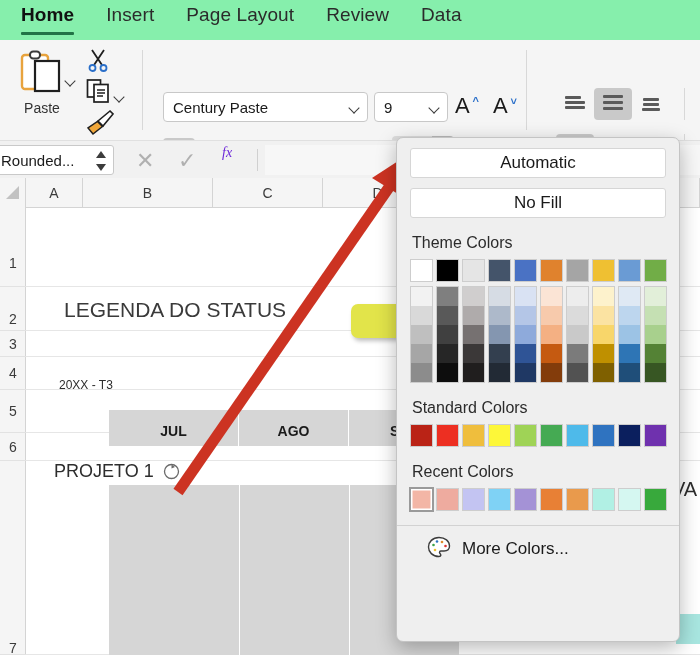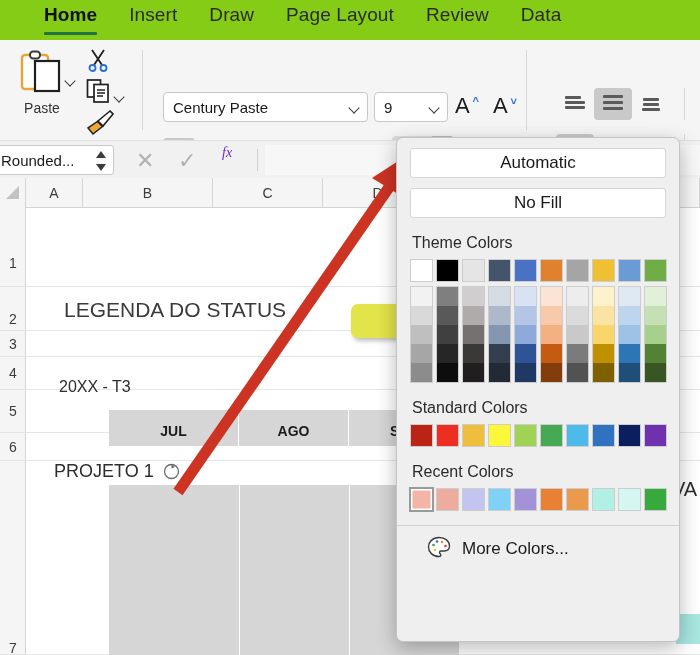--- a/index.html
+++ b/index.html
@@ -8,21 +8,21 @@
     width:700px; height:655px; overflow:hidden;
     font-family:"Liberation Sans", sans-serif;
     background:#ffffff;
     -webkit-font-smoothing:antialiased;
   }
   #app { position:relative; width:700px; height:655px; overflow:hidden; background:#f5f5f5; }
 
   
   .tabbar {
     position:absolute; left:0; top:0; width:700px; height:40px;
-    background:#84cc16; display:flex; align-items:flex-start; padding-left:28px;
+    background:#86efac; display:flex; align-items:flex-start; padding-left:5px;
   }
   .tab {
     position:relative; font-size:19px; color:#2b2b2b; padding:4px 16px 0 16px;
     white-space:nowrap; letter-spacing:0.1px;
   }
   .tab.active { font-weight:bold; color:#111; }
   .tab.active .underline {
     position:absolute; left:16px; right:16px; bottom:-9px; height:3px;
     background:#217346; border-radius:1px;
   }
@@ -168,21 +168,21 @@
   .title-cell {
     position:absolute; left:25px; top:12px; font-size:29px; font-weight:bold;
     color:#494949; letter-spacing:0.5px; white-space:nowrap;
     font-family:"Liberation Sans", sans-serif;
   }
   .legend-cell {
     position:absolute; left:38px; top:90px; font-size:21px; color:#3a3a3a;
     white-space:nowrap;
   }
   .quarter-cell {
-    position:absolute; left:33px; top:170px; font-size:16px; color:#2d2d2d;
+    position:absolute; left:33px; top:170px; font-size:12px; color:#2d2d2d;
   }
   .projeto-cell {
     position:absolute; left:28px; top:253px; font-size:18px; color:#2d2d2d;
     white-space:nowrap;
   }
   .refresh-ico { display:inline-block; vertical-align:-3px; margin-left:4px; }
 
   .monthrow { position:absolute; left:83px; top:202px; height:42px; }
   .monthcell {
     position:absolute; top:0; height:36px; line-height:42px; text-align:center;
@@ -252,23 +252,20 @@
 
 <div id="app">
 
   <div class="tabbar">
     <div class="tab active">
       <span>Home</span>
       <span class="underline"></span>
     </div>
     <div class="tab">
       <span>Insert</span>
-    </div>
-    <div class="tab">
-      <span>Draw</span>
     </div>
     <div class="tab">
       <span>Page Layout</span>
     </div>
     <div class="tab">
       <span>Review</span>
     </div>
     <div class="tab">
       <span>Data</span>
     </div>

